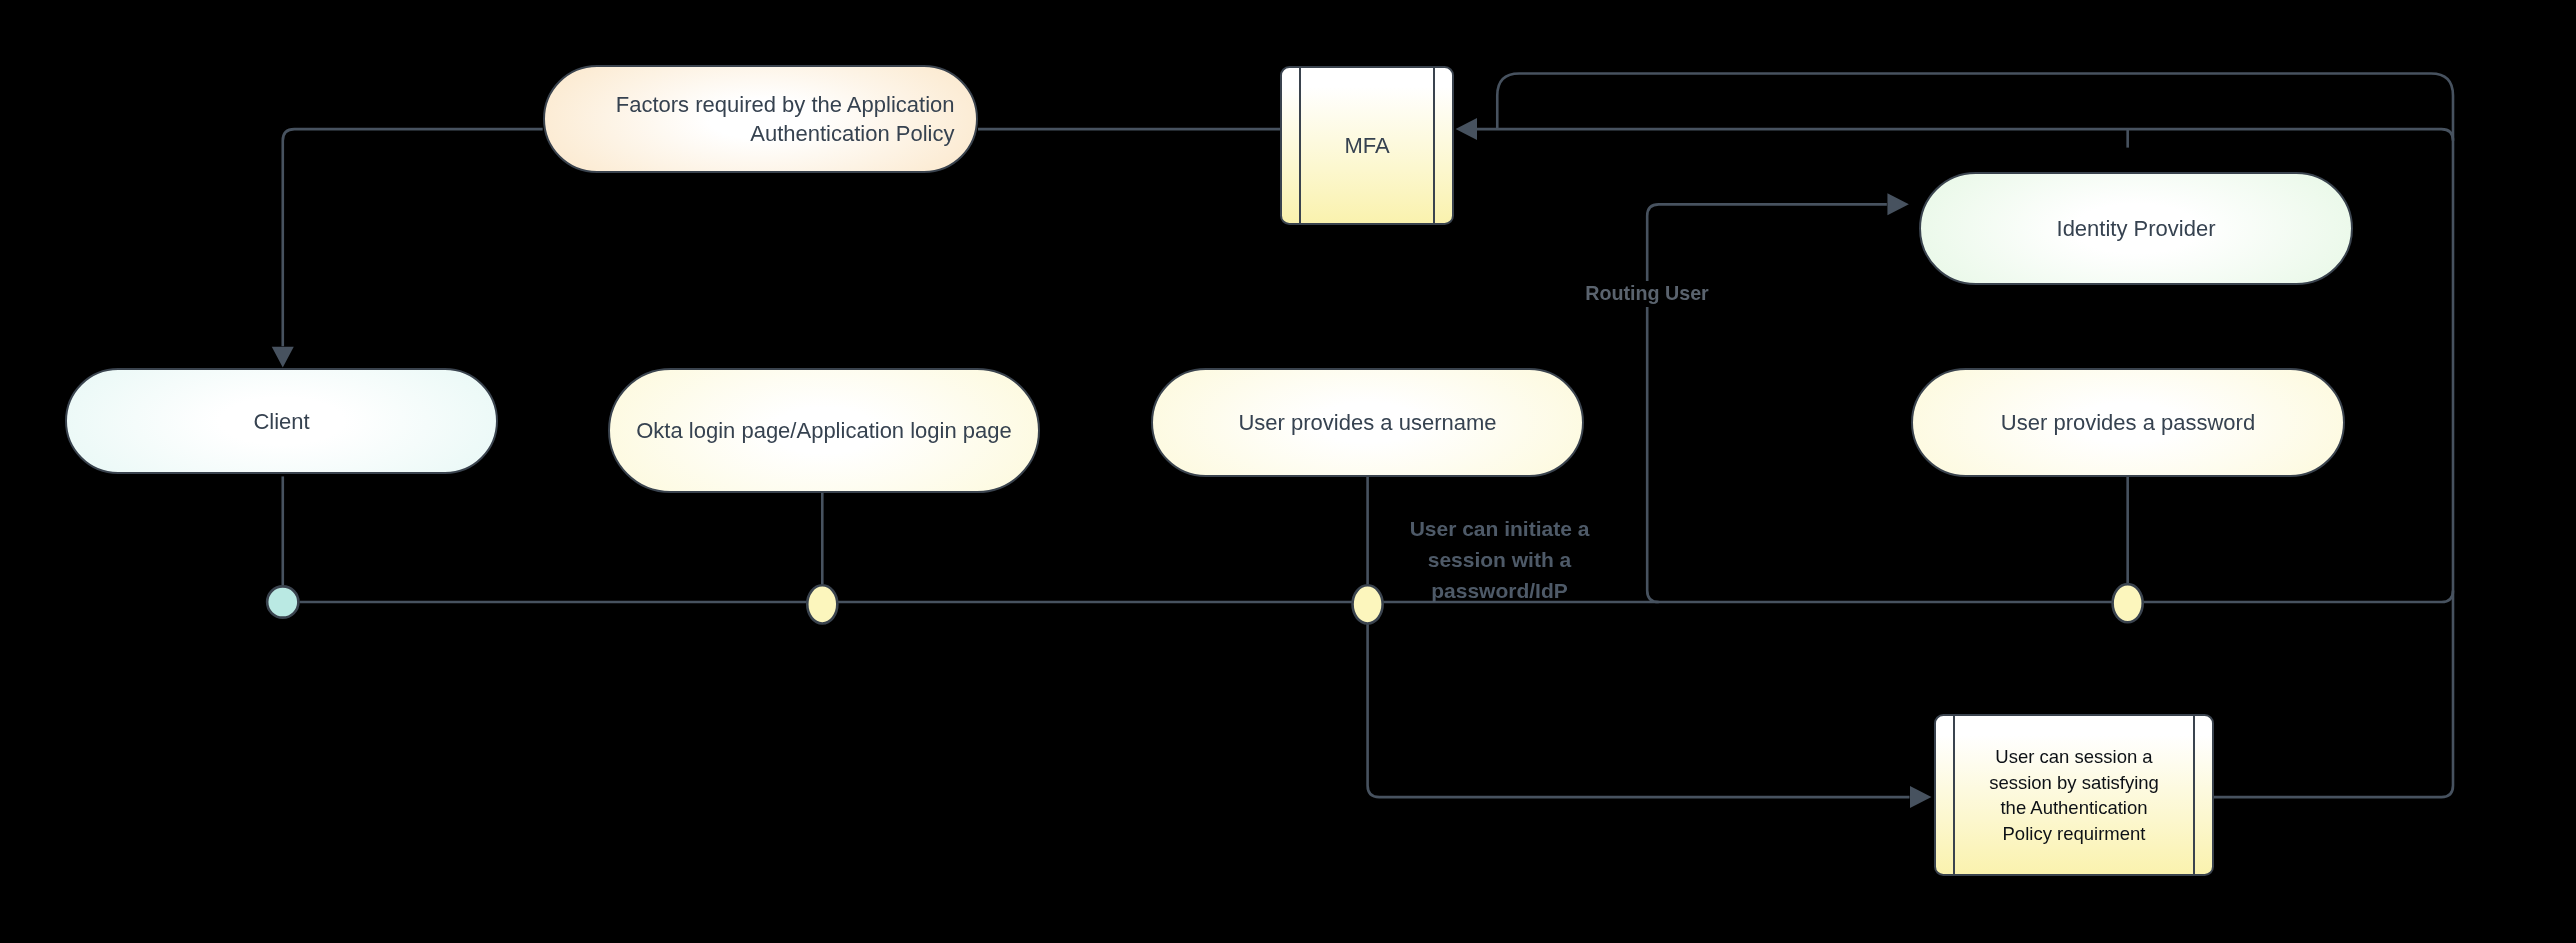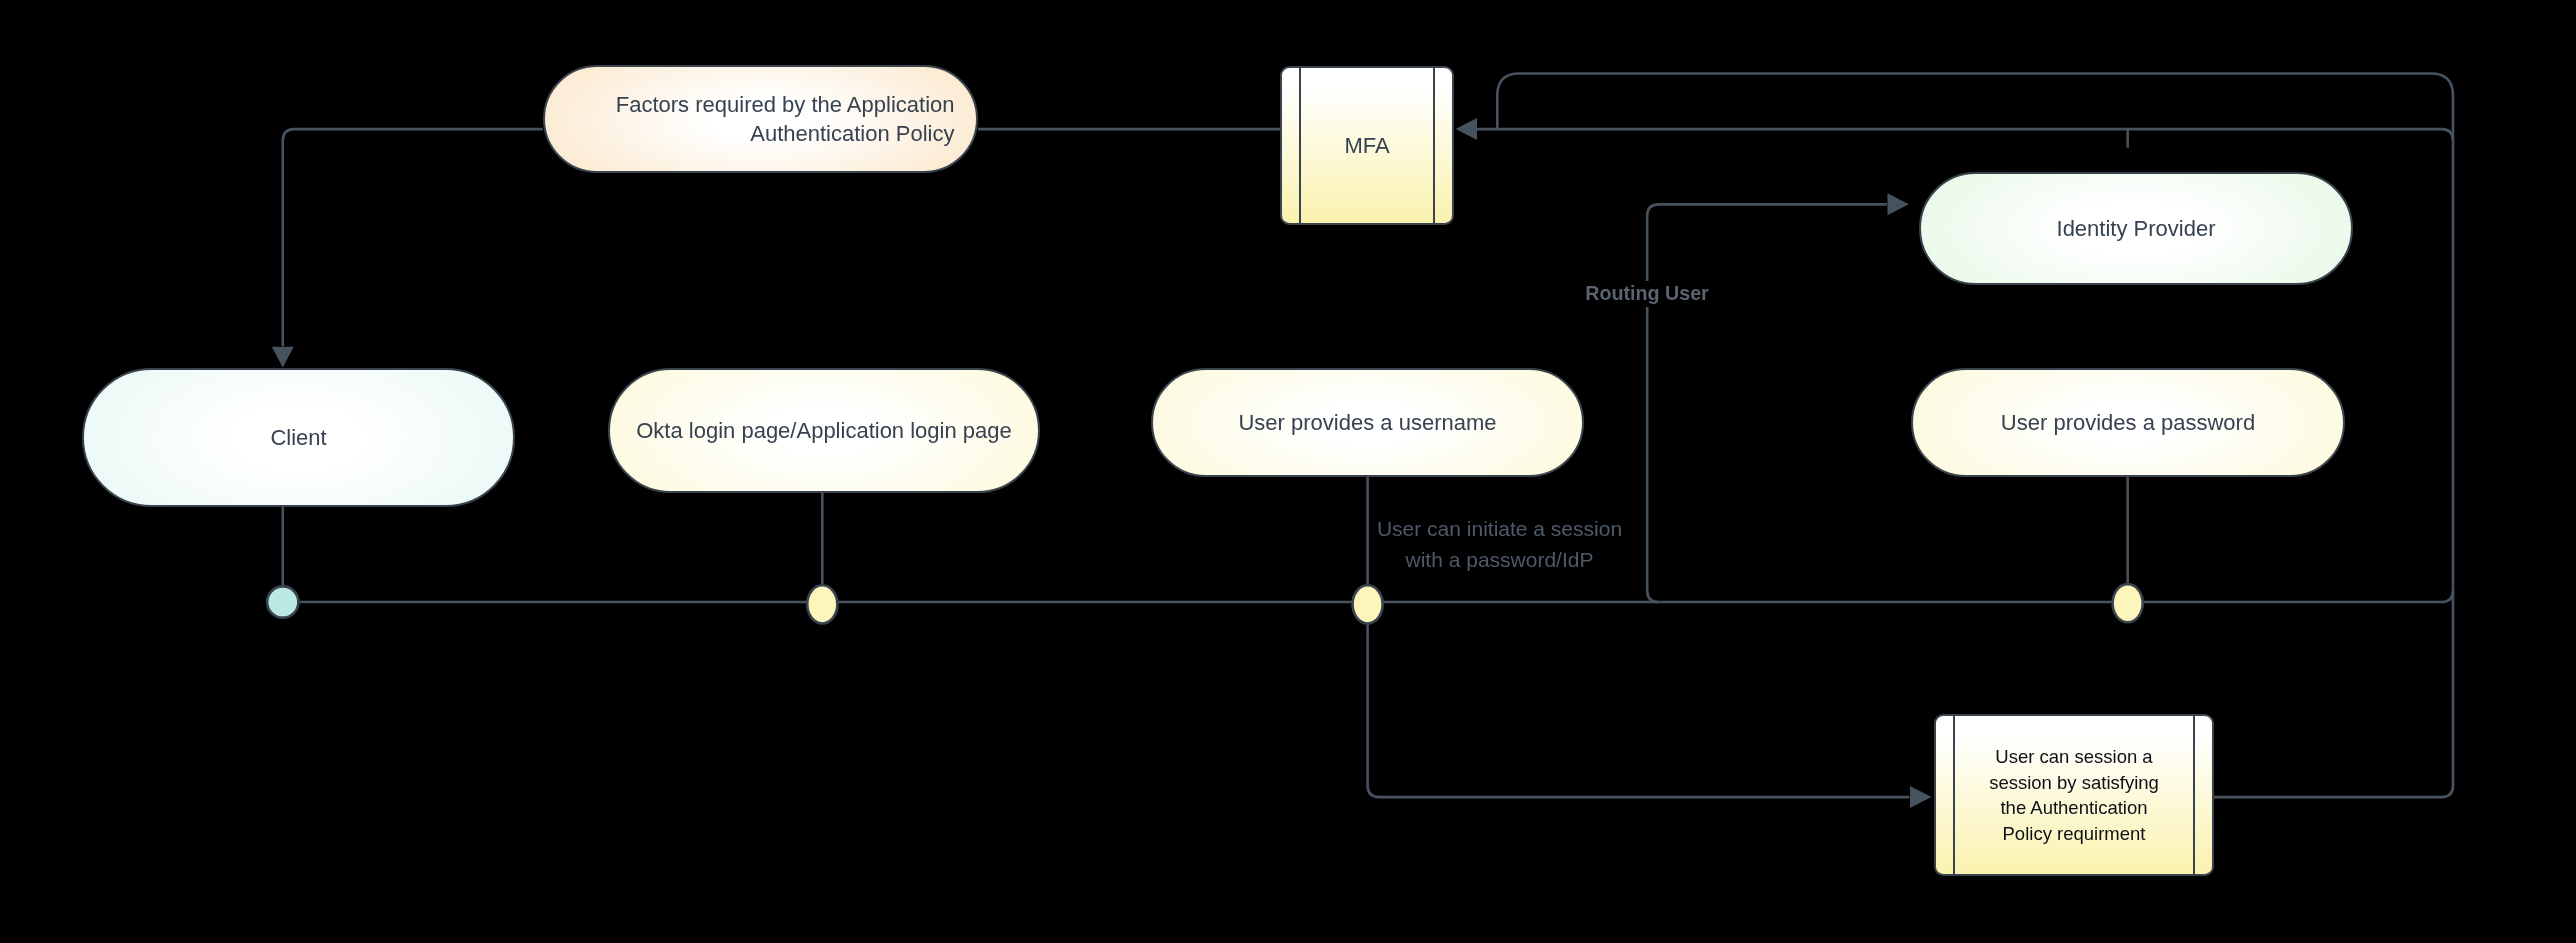--- a/index.html
+++ b/index.html
@@ -22,28 +22,28 @@
   .subroutine::before,.subroutine::after{content:"";position:absolute;top:0;bottom:0;width:2px;
         background:var(--node-border,#3a434e);}
   .subroutine::before{left:17.4px;}
   .subroutine::after{right:17.4px;}
   .node-label{display:block;}
   .nowrap{white-space:nowrap;}
   .n-factors{left:543px;top:65px;width:435px;height:108px;}
   .n-factors .node-label{max-width:388px;}
   .n-mfa{left:1280px;top:66px;width:174px;height:159px;}
   .n-idp{left:1919px;top:148px;width:434px;height:113px;margin-top:24px;}
-  .n-client{left:82px;top:368px;width:433px;height:139px;}
+  .n-client{left:65px;top:368px;width:433px;height:106px;}
   .n-okta{left:608px;top:368px;width:432px;height:125px;}
   .n-username{left:1151px;top:368px;width:433px;height:109px;}
   .n-password{left:1911px;top:368px;width:434px;height:109px;}
   .n-session{left:1934px;top:714px;width:280px;height:162px;
         color:var(--session-text,#0d1116);font-size:18.5px;line-height:25.5px;}
   .n-session .node-label{max-width:191px;}
-  .edge-label{position:absolute;text-align:center;}
+  .edge-label{position:absolute;text-align:center;font-weight:bold;}
   .lbl-initiate{left:1375px;top:513px;width:249px;font-size:21px;line-height:31px;
         color:var(--label-text,#4e5a68);}
   .lbl-routing{left:1560px;top:281px;width:174px;font-size:19.7px;line-height:25.5px;font-weight:bold;
         color:var(--routing-text,#5a636e);background:var(--background,#000);}
 </style>
 </head>
 <body>
 
 <div class="stage">
 

